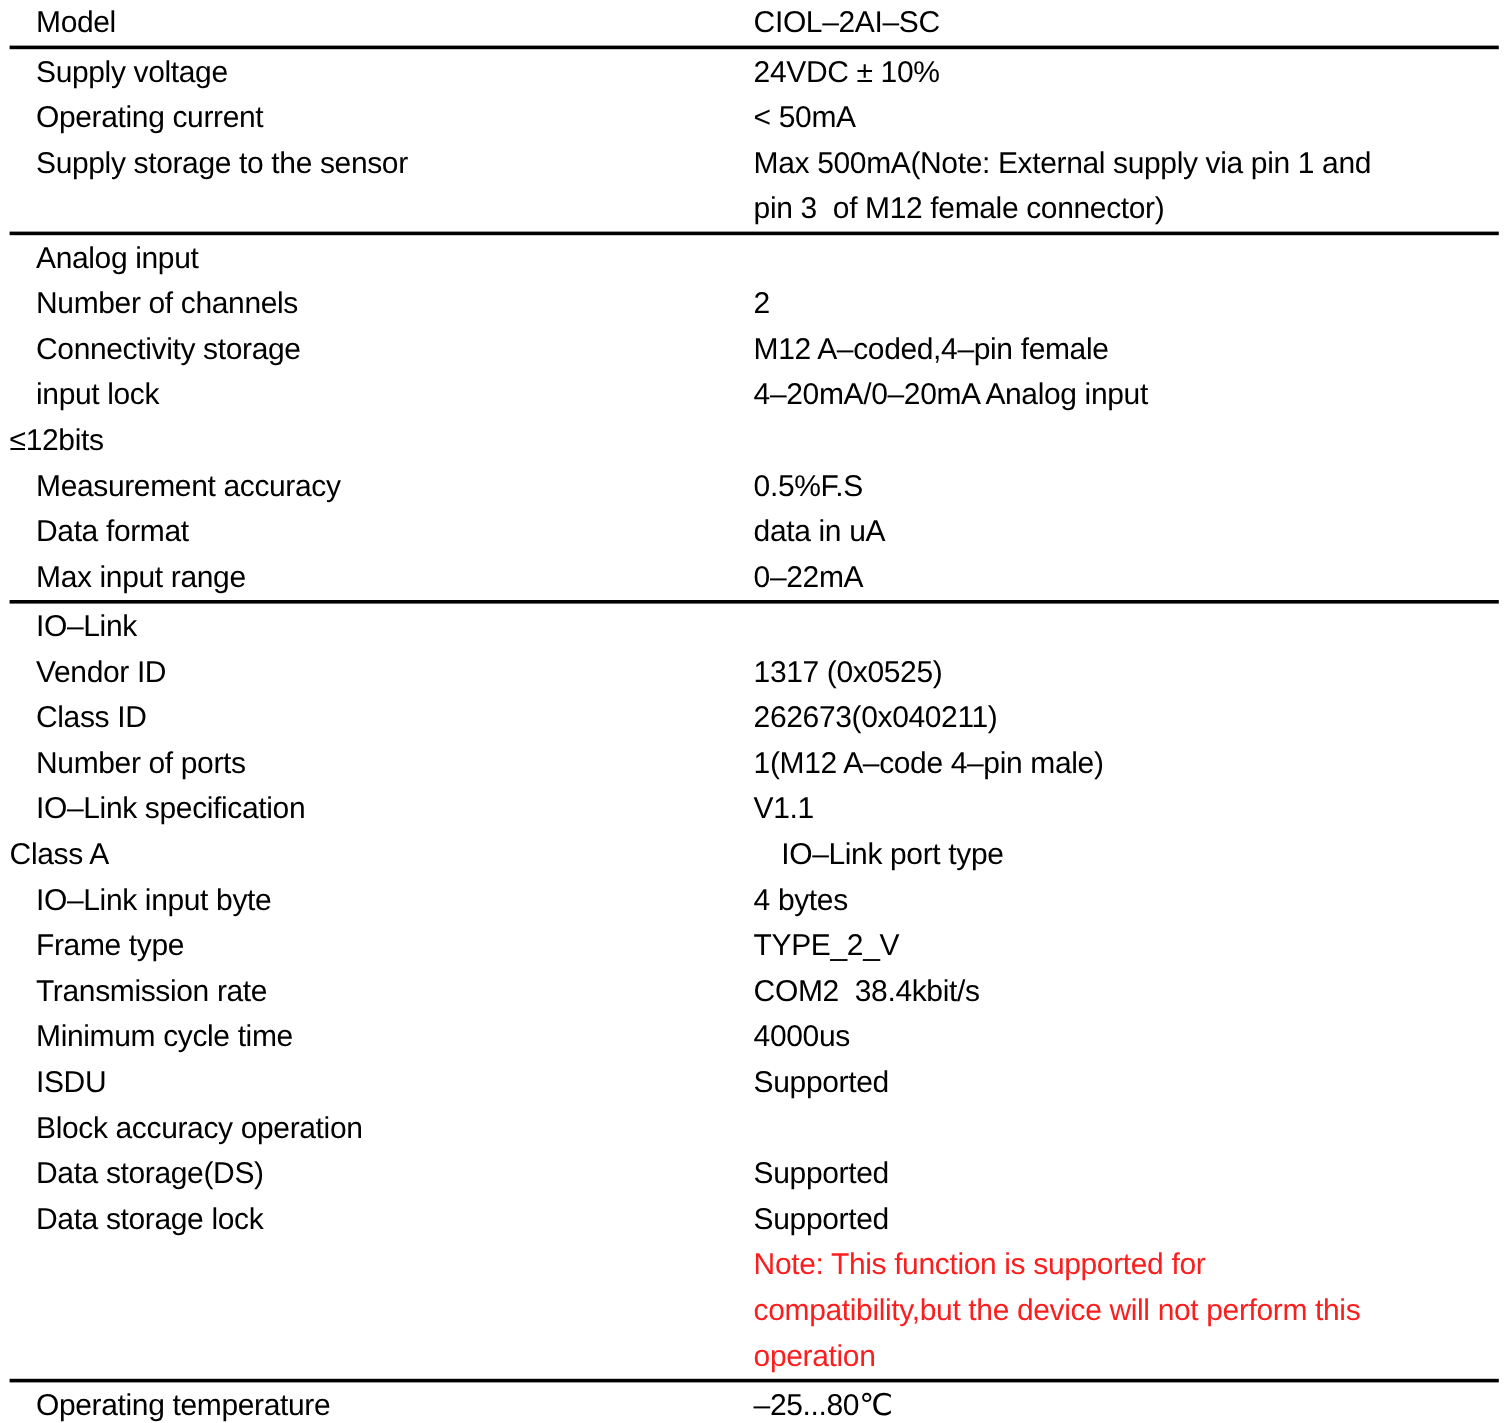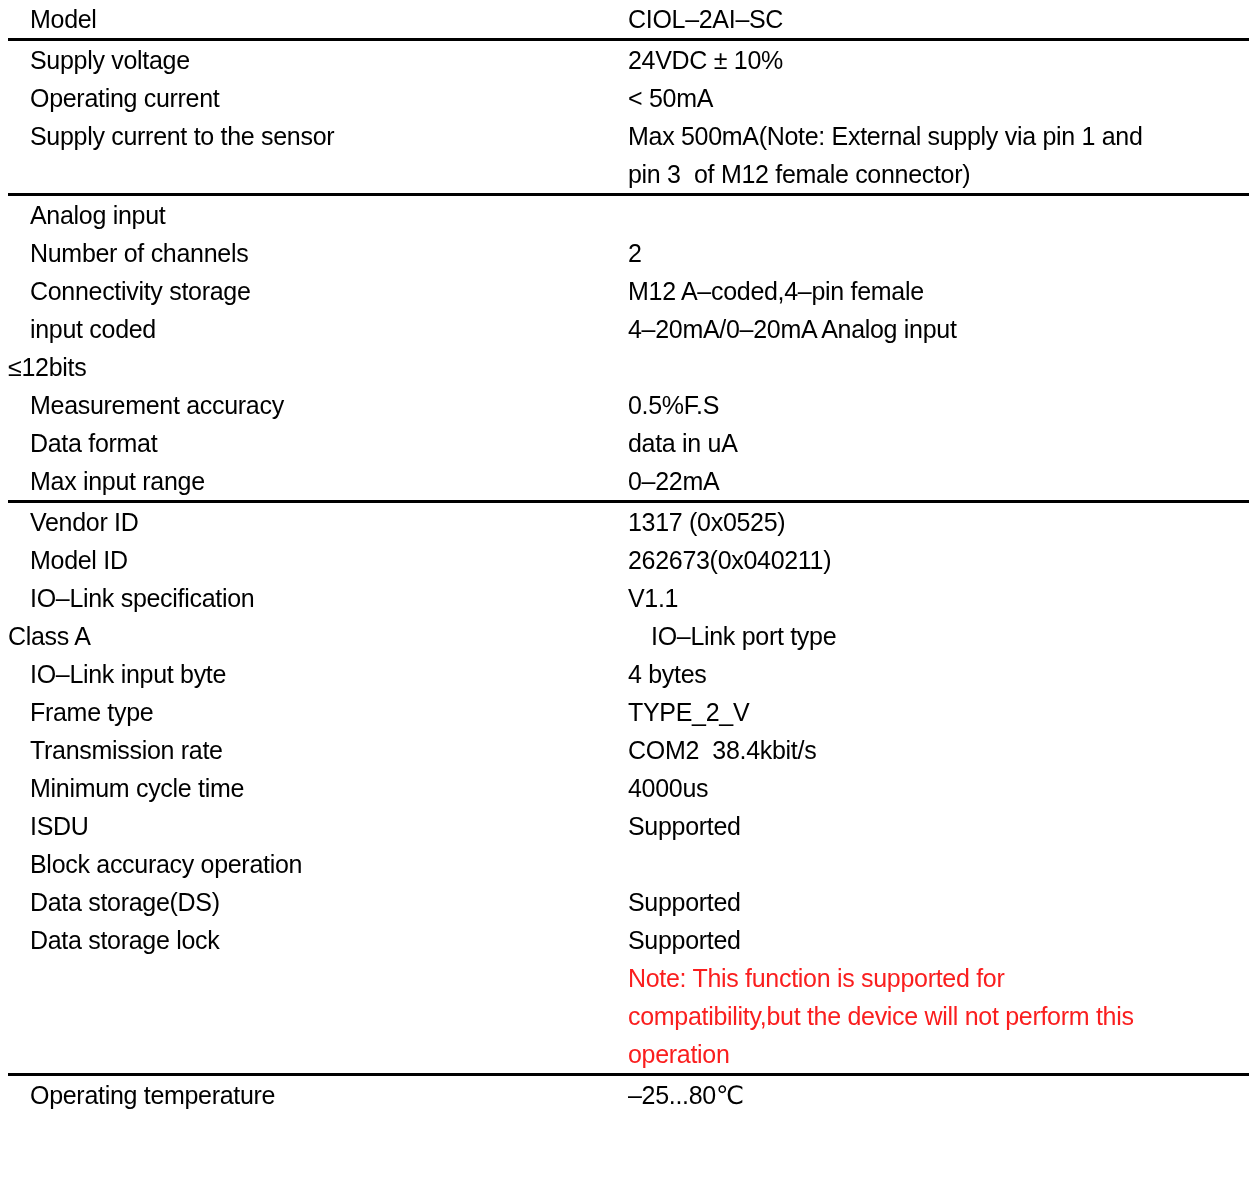--- a/index.html
+++ b/index.html
@@ -34,41 +34,41 @@
   <div class="section">
     <div class="row">
       <div class="cell label">Supply voltage</div>
       <div class="cell value">24VDC ± 10%</div>
     </div>
     <div class="row">
       <div class="cell label">Operating current</div>
       <div class="cell value">&lt; 50mA</div>
     </div>
     <div class="row">
-      <div class="cell label">Supply current to the sensor</div>
+      <div class="cell label">Supply storage to the sensor</div>
       <div class="cell value">Max 500mA(Note: External supply via pin 1 and
 pin 3  of M12 female connector)</div>
     </div>
   </div>
 
   <div class="section">
     <div class="row">
       <div class="cell label">Analog input</div>
       <div class="cell value"></div>
     </div>
     <div class="row">
       <div class="cell label">Number of channels</div>
       <div class="cell value">2</div>
     </div>
     <div class="row">
       <div class="cell label">Connectivity storage</div>
       <div class="cell value">M12 A–coded,4–pin female</div>
     </div>
     <div class="row">
-      <div class="cell label">input coded</div>
+      <div class="cell label">input lock</div>
       <div class="cell value">4–20mA/0–20mA Analog input</div>
     </div>
     <div class="row">
       <div class="cell value">≤12bits</div>
     </div>
     <div class="row">
       <div class="cell label">Measurement accuracy</div>
       <div class="cell value">0.5%F.S</div>
     </div>
     <div class="row">
@@ -76,26 +76,34 @@
       <div class="cell value">data in uA</div>
     </div>
     <div class="row">
       <div class="cell label">Max input range</div>
       <div class="cell value">0–22mA</div>
     </div>
   </div>
 
   <div class="section">
     <div class="row">
+      <div class="cell label">IO–Link</div>
+      <div class="cell value"></div>
+    </div>
+    <div class="row">
       <div class="cell label">Vendor ID</div>
       <div class="cell value">1317 (0x0525)</div>
     </div>
     <div class="row">
-      <div class="cell label">Model ID</div>
+      <div class="cell label">Class ID</div>
       <div class="cell value">262673(0x040211)</div>
+    </div>
+    <div class="row">
+      <div class="cell label">Number of ports</div>
+      <div class="cell value">1(M12 A–code 4–pin male)</div>
     </div>
     <div class="row">
       <div class="cell label">IO–Link specification</div>
       <div class="cell value">V1.1</div>
     </div>
     <div class="row">
       <div class="cell value">Class A</div>
       <div class="cell label">IO–Link port type</div>
     </div>
     <div class="row">

